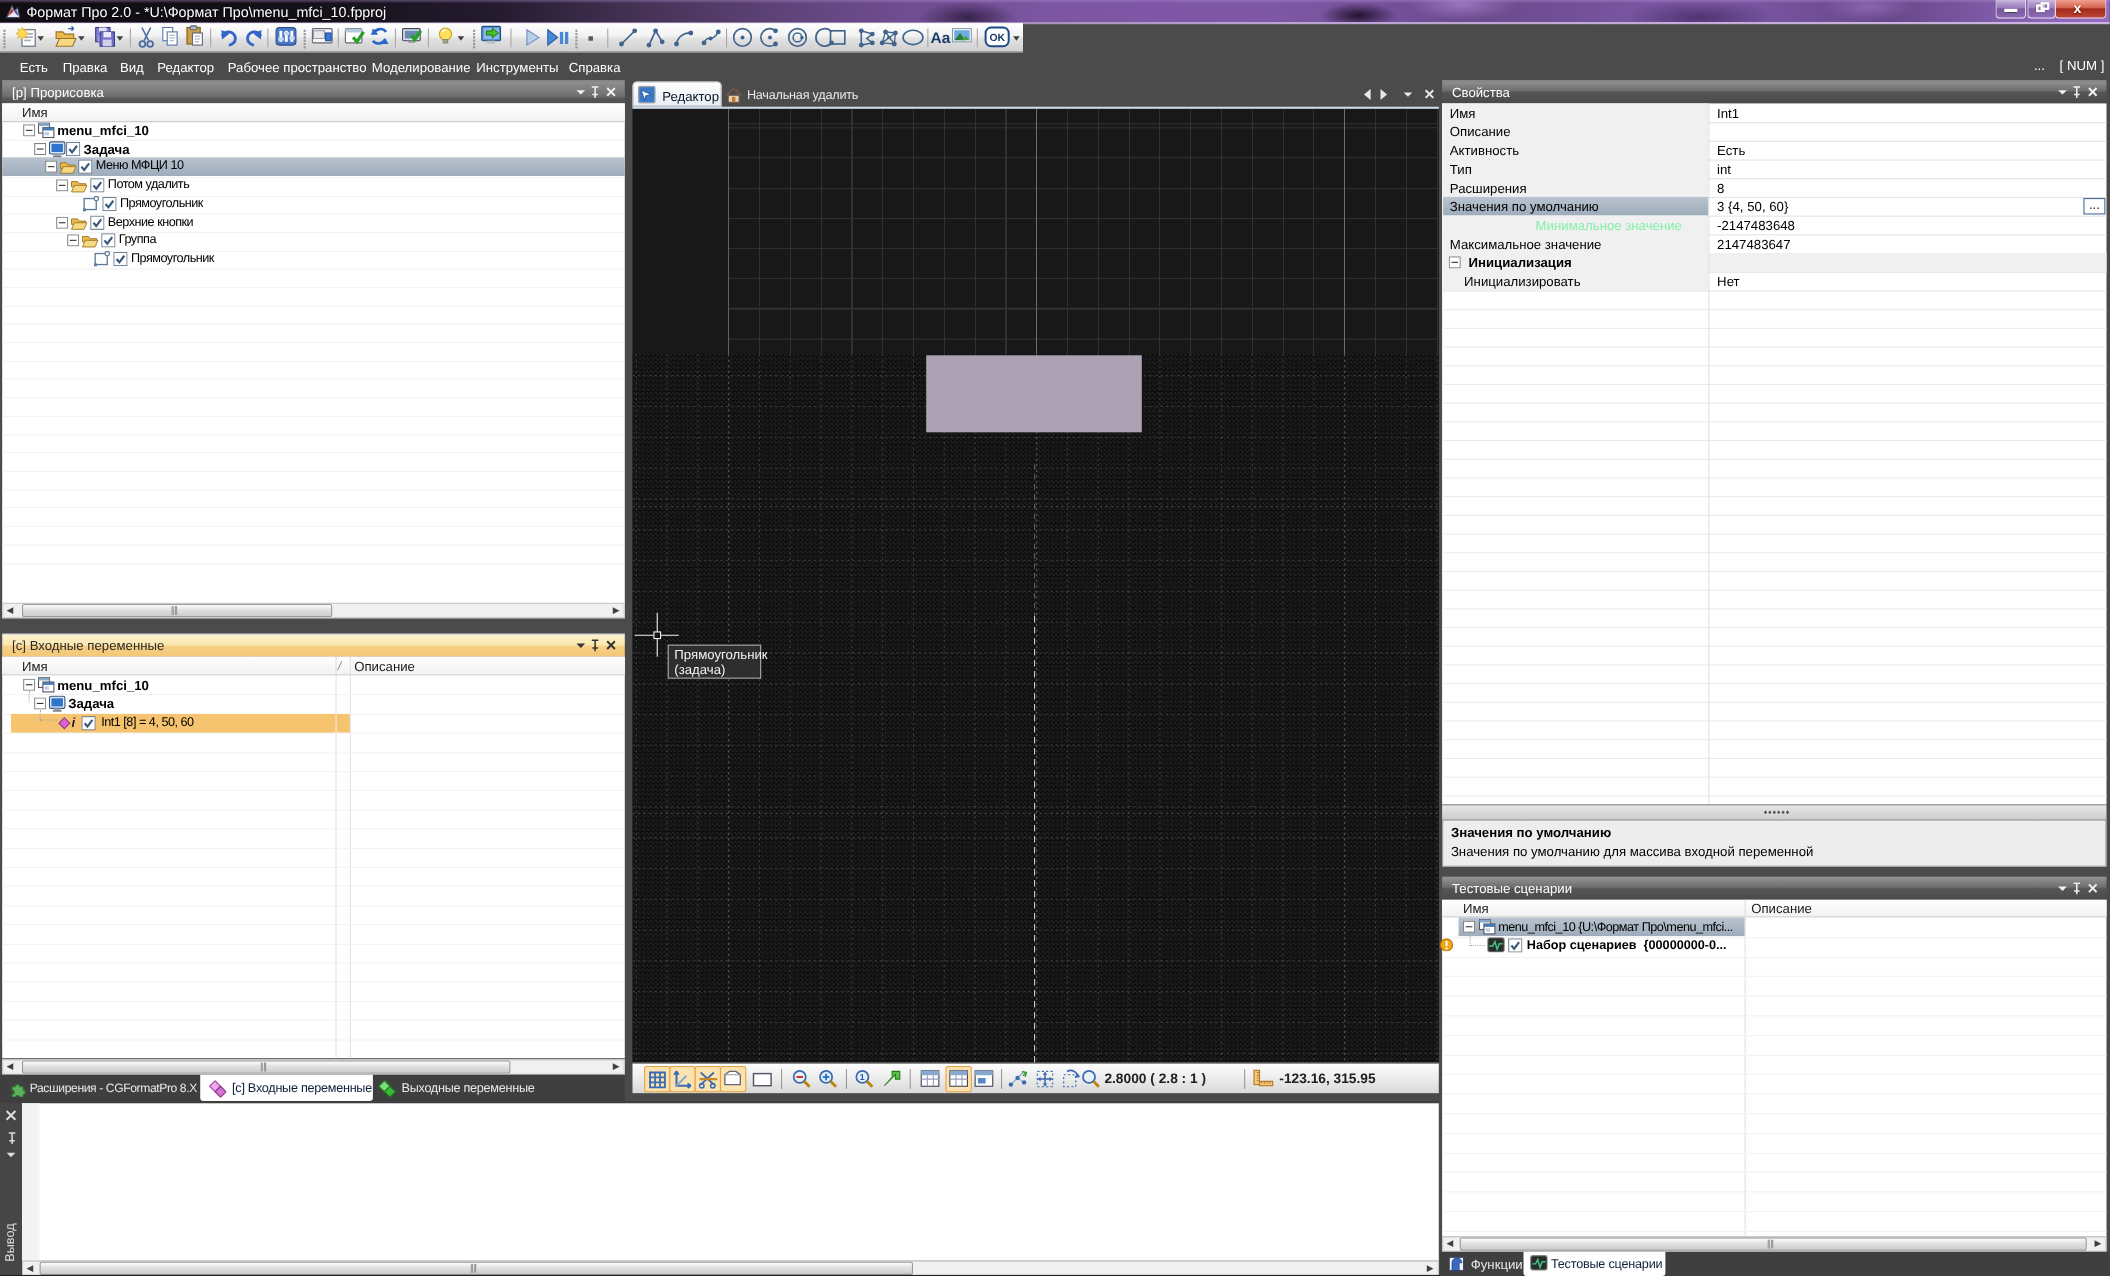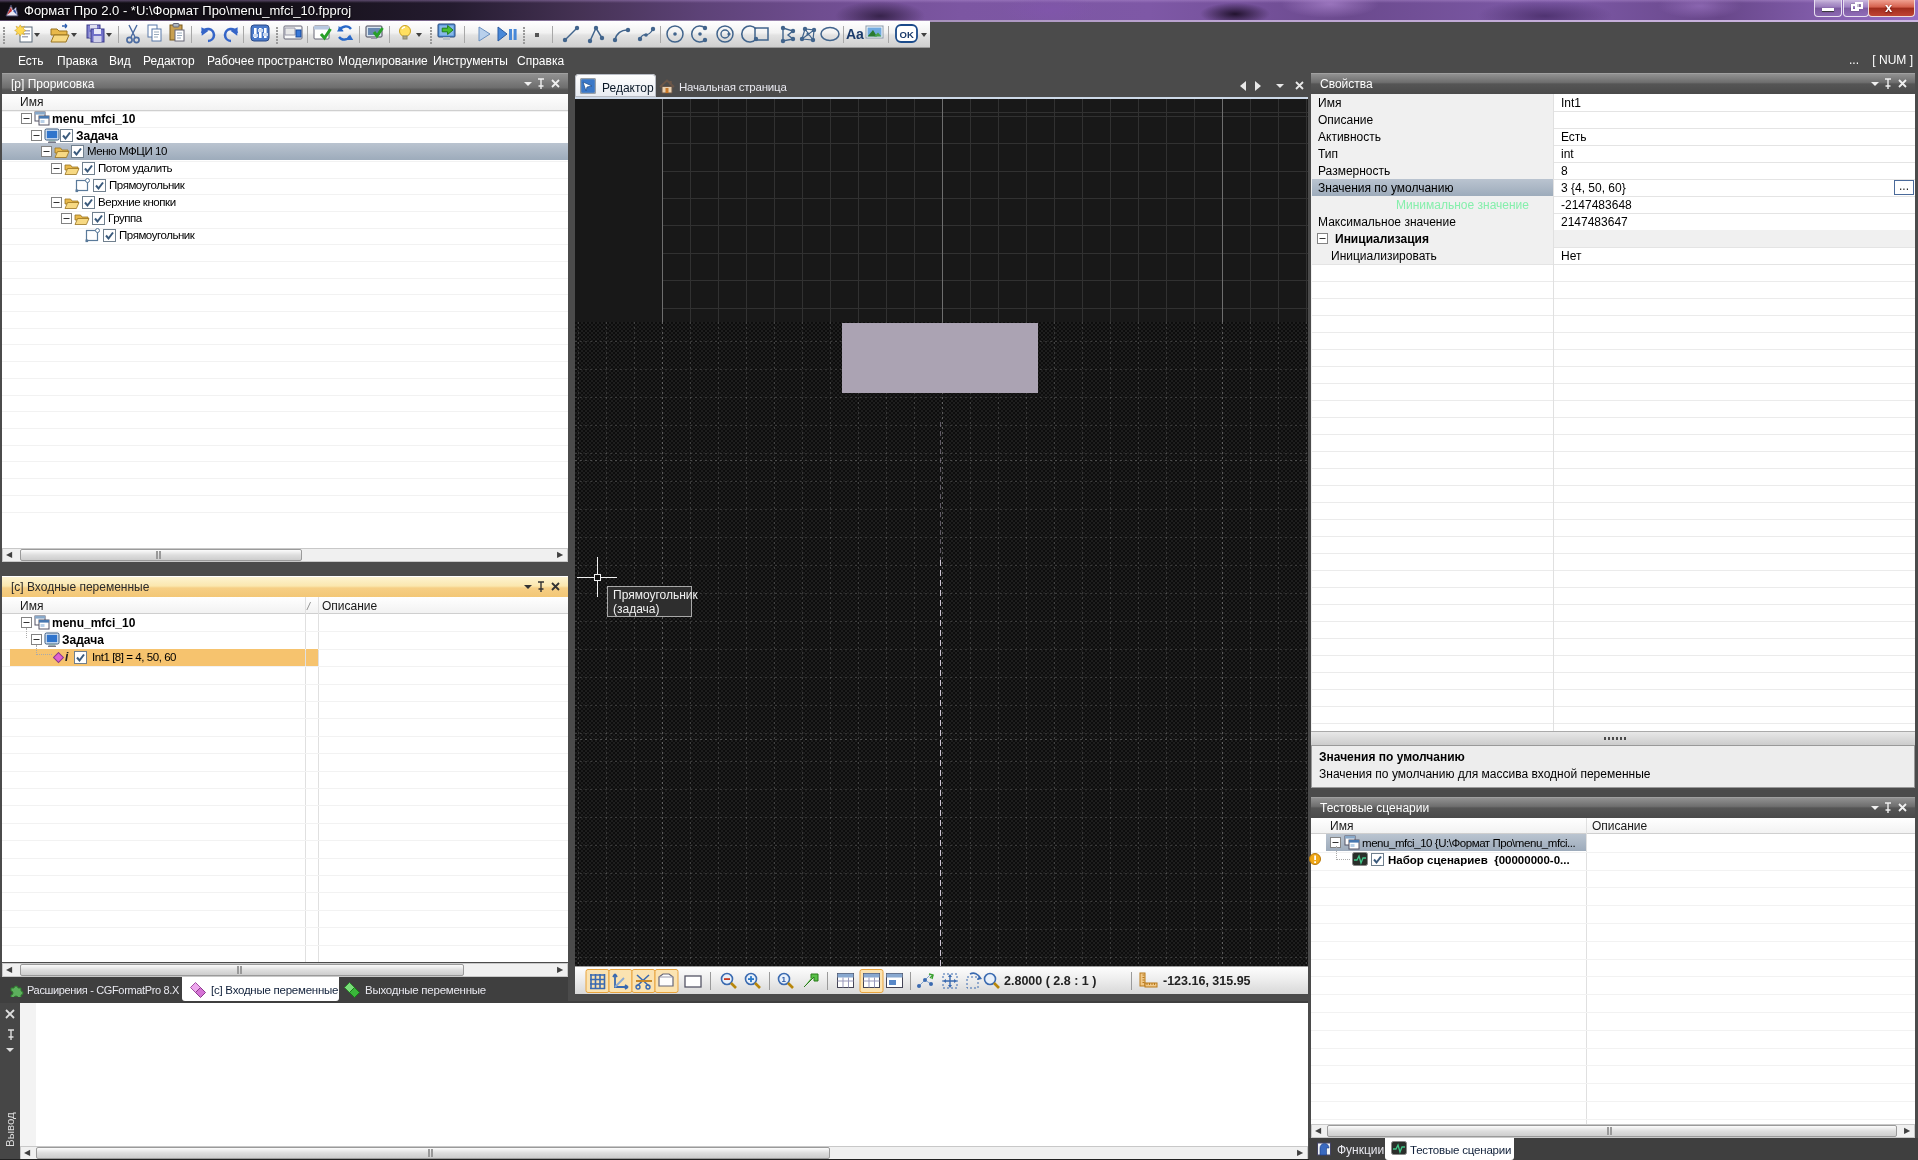--- a/index.html
+++ b/index.html
@@ -544,21 +544,21 @@
 <div class="a" style="left:428px;top:1149px;width:1px;height:8px;border-left:1px solid #999;border-right:1px solid #999;box-shadow:3px 0 0 #999"></div>
 <div class="a" style="left:0;top:1159px;width:1918px;height:1px;background:#222"></div>
 <div class="a" style="left:575px;top:74px;width:81px;height:23px;border-radius:4px 4px 0 0;background:linear-gradient(#ffffff,#e8ecf2);box-shadow:0 0 0 1px #b8bcc4 inset"></div>
 <svg class="a" style="left:580px;top:78px" width="16" height="16">
     <use href="#edi"></use>
   </svg>
 <div class="a" style="left:602px;top:81px;color:#0a1828;font-size:12px">Редактор</div>
 <svg class="a" style="left:659px;top:79px" width="16" height="15">
     <use href="#home"></use>
   </svg>
-<div class="a darktab" style="left:679px;top:81px;font-size:11.5px;letter-spacing:-0.2px">Начальная страница</div>
+<div class="a darktab" style="left:679px;top:81px;font-size:11.5px;letter-spacing:-0.2px">Начальная удалить</div>
 <svg class="a" style="left:1238px;top:80px" width="70" height="12" fill="#e8e8e8">
     <path d="M8 1 L2 6 L8 11 Z"></path>
     <path d="M17 1 L23 6 L17 11 Z"></path>
     <path d="M38 4 l8 0 l-4 4 z"></path>
     <path d="M58 2 l7 7 m0-7 l-7 7" stroke="#e8e8e8" stroke-width="1.8"></path>
   </svg>
 <div class="a" style="left:575px;top:97px;width:733px;height:2px;background:#cdd9e8"></div>
 <div class="a" style="left:575px;top:99px;width:733px;height:867px;background:#181818;overflow:hidden">
     <div class="a" style="left:87px;top:0;width:646px;height:223px;
 background-image:
@@ -696,21 +696,21 @@
 <div class="a" style="left:1311px;top:128px;width:604px;height:1px;background:#e4e4e4"></div>
 <div class="a" style="left:1311px;top:128px;width:242px;height:17px;background:#f0f0f0"></div>
 <div class="a" style="left:1318px;top:130px;color:#000">Активность</div>
 <div class="a" style="left:1561px;top:130px;color:#000">Есть</div>
 <div class="a" style="left:1311px;top:145px;width:604px;height:1px;background:#e4e4e4"></div>
 <div class="a" style="left:1311px;top:145px;width:242px;height:17px;background:#f0f0f0"></div>
 <div class="a" style="left:1318px;top:147px;color:#000">Тип</div>
 <div class="a" style="left:1561px;top:147px;color:#000">int</div>
 <div class="a" style="left:1311px;top:162px;width:604px;height:1px;background:#e4e4e4"></div>
 <div class="a" style="left:1311px;top:162px;width:242px;height:17px;background:#f0f0f0"></div>
-<div class="a" style="left:1318px;top:164px;color:#000">Размерность</div>
+<div class="a" style="left:1318px;top:164px;color:#000">Расширения</div>
 <div class="a" style="left:1561px;top:164px;color:#000">8</div>
 <div class="a" style="left:1311px;top:179px;width:604px;height:1px;background:#e4e4e4"></div>
 <div class="a sel" style="left:1311px;top:179px;width:242px;height:17px"></div>
 <div class="a" style="left:1318px;top:181px;color:#000">Значения по умолчанию</div>
 <div class="a" style="left:1561px;top:181px;color:#000">3 {4, 50, 60}</div>
 <div class="a" style="left:1894px;top:180px;width:20px;height:15px;background:#fff;border:1px solid #4a6a9a;text-align:center;line-height:11px;color:#222">...</div>
 <div class="a" style="left:1311px;top:196px;width:604px;height:1px;background:#e4e4e4"></div>
 <div class="a" style="left:1311px;top:196px;width:242px;height:17px;background:#f0f0f0"></div>
 <div class="a" style="left:1396px;top:198px;color:#86efac">Минимальное значение</div>
 <div class="a" style="left:1561px;top:198px;color:#000">-2147483648</div>
@@ -755,21 +755,21 @@
 <div class="a" style="left:1311px;top:672px;width:604px;height:1px;background:#ebebeb"></div>
 <div class="a" style="left:1311px;top:689px;width:604px;height:1px;background:#ebebeb"></div>
 <div class="a" style="left:1311px;top:706px;width:604px;height:1px;background:#ebebeb"></div>
 <div class="a" style="left:1311px;top:723px;width:604px;height:1px;background:#ebebeb"></div>
 <div class="a" style="left:1553px;top:94px;width:1px;height:637px;background:#e0e0e0"></div>
 <div class="a" style="left:1311px;top:94px;width:1px;height:637px;background:#f0f0f0"></div>
 <div class="a" style="left:1311px;top:731px;width:604px;height:14px;background:linear-gradient(#e8e8e8,#cccccc);border-top:1px solid #aaa"></div>
 <div class="a" style="left:1603px;top:737px;width:24px;height:3px;background-image:radial-gradient(circle,#4a4a4a 1.2px,transparent 1.3px);background-size:4px 3px"></div>
 <div class="a" style="left:1311px;top:745px;width:604px;height:43px;background:#ededed;border:1px solid #999"></div>
 <div class="a b" style="left:1319px;top:750px;color:#000">Значения по умолчанию</div>
-<div class="a" style="left:1319px;top:767px;color:#000">Значения по умолчанию для массива входной переменные</div>
+<div class="a" style="left:1319px;top:767px;color:#000">Значения по умолчанию для массива входной переменной</div>
 <div class="a phead" style="left:1311px;top:797px;width:604px;height:21px">Тестовые сценарии</div>
 <svg class="a" style="left:1871px;top:802px" width="36" height="12">
     <use href="#hbtns"></use>
   </svg>
 <div class="a" style="left:1311px;top:818px;width:604px;height:306px;background:#fff"></div>
 <div class="a colhdr" style="left:1311px;top:818px;width:604px;height:16px"></div>
 <div class="a" style="left:1330px;top:819px;color:#1a1a1a">Имя</div>
 <div class="a" style="left:1592px;top:819px;color:#1a1a1a">Описание</div>
 <div class="a" style="left:1586px;top:818px;width:1px;height:306px;background:#e0e0e0"></div>
 <div class="a" style="left:1311px;top:852px;width:604px;height:1px;background:#f2f2f2"></div>

